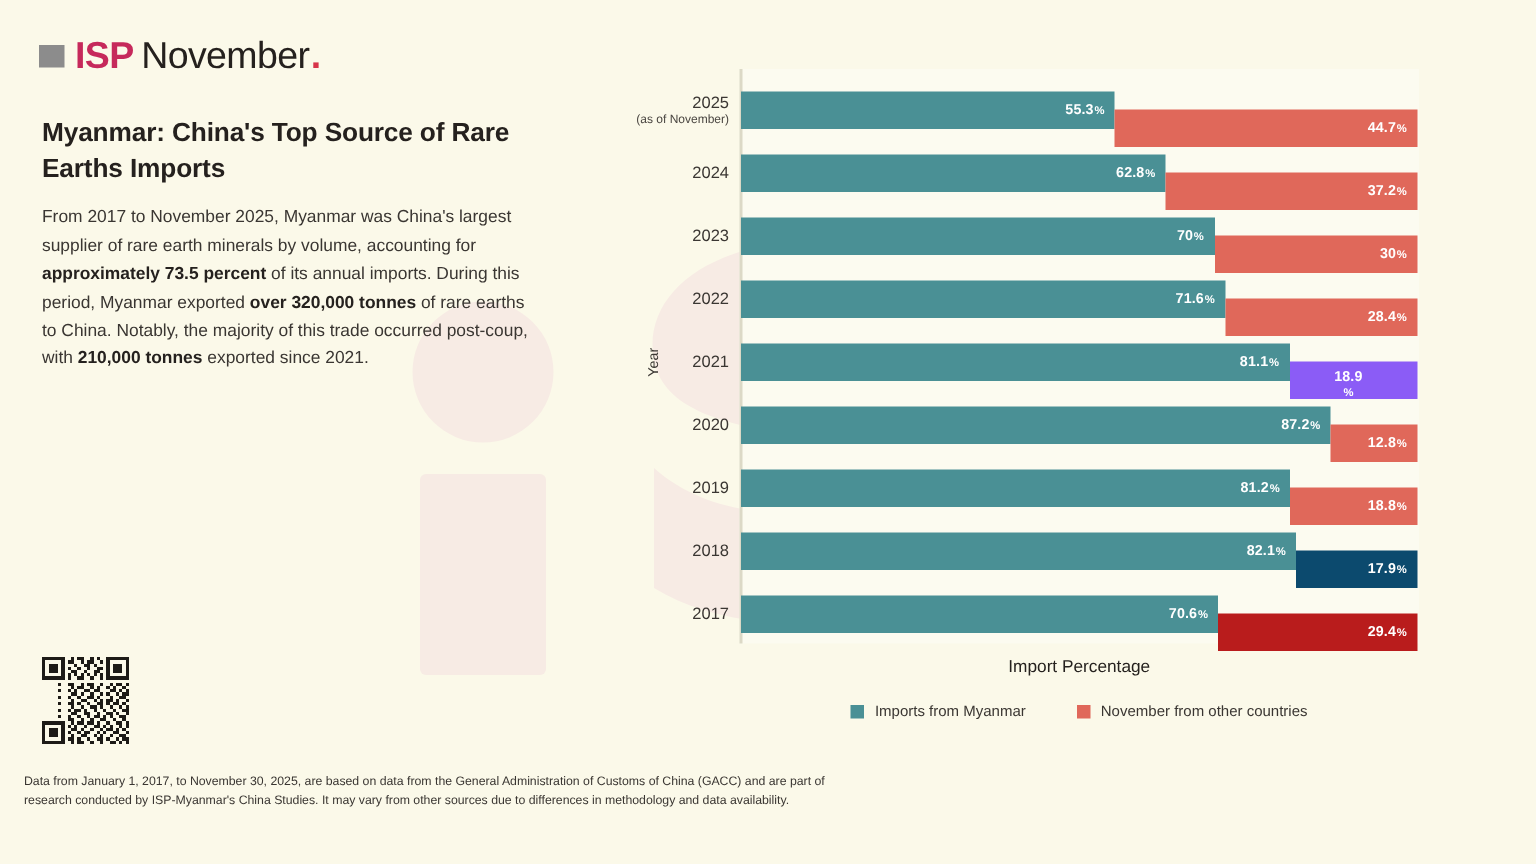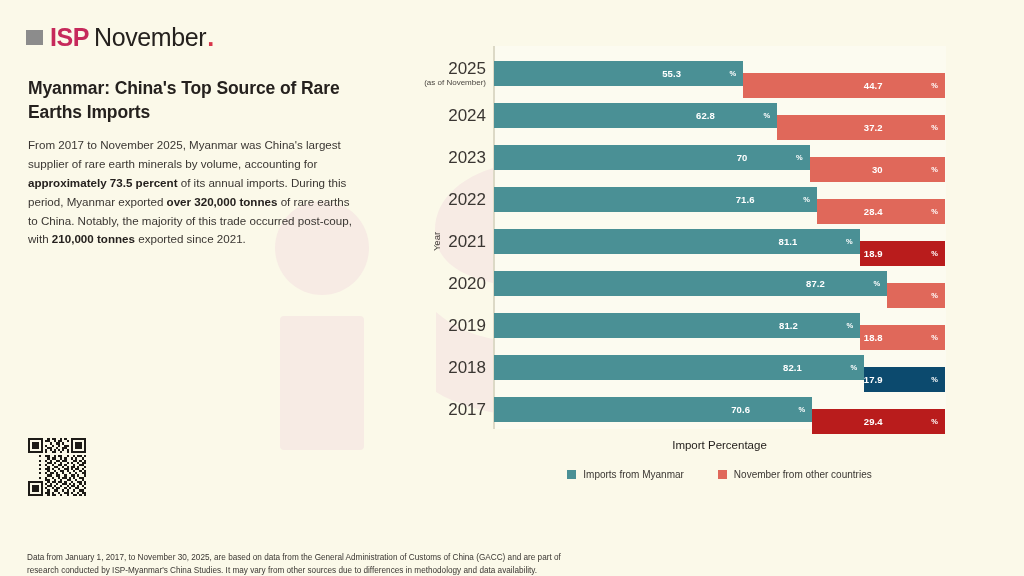--- a/index.html
+++ b/index.html
@@ -109,28 +109,27 @@
     width: 62px;
     height: 62px;
     background: #FBF9E9;
     z-index: 3;
   }
   .qr svg { display: block; }
 
   
   .footnote {
     position: absolute;
-    left: 27px;
+    left: 16px;
     top: 515px;
     width: 545px;
     font-size: 8.2px;
     line-height: 1.55;
     color: #3A3632;
     z-index: 3;
-    margin-top: 37px;
   }
 
   
   .chart {
     position: absolute;
     left: 418px;
     top: 46px;
     width: 596px;
     height: 450px;
     z-index: 2;
@@ -166,21 +165,21 @@
   }
   .ylabel-wrap {
     position: absolute;
     left: 0px;
     width: 68px;
     text-align: right;
     top: 50%;
     transform: translateY(-50%);
   }
   .ylabel {
-    font-size: 17px;
+    font-size: 11px;
     color: #3A3632;
     line-height: 1.15;
     display: block;
   }
   .ysub {
     font-size: 8px;
     color: #4A4641;
     line-height: 1.2;
     display: block;
   }
@@ -198,21 +197,20 @@
     align-items: center;
     justify-content: flex-end;
     box-sizing: border-box;
     padding-right: 7px;
     color: #FFFFFF;
     font-size: 9.5px;
     font-weight: bold;
     letter-spacing: 0.1px;
     overflow: hidden;
     white-space: nowrap;
-    gap: 48px;
   }
   .seg.left  { background: #4A9095; }
   .seg.right { background: #E0685A; margin-top: 12px; }
   .seg .pct { font-size: 7.5px; font-weight: bold; margin-left: 0.5px; }
 
   .axis-title-y {
     position: absolute;
     left: -2px;
     top: 190px;
     font-size: 9.5px;
@@ -547,21 +545,21 @@
         </div>
         <div class="row" style="top: 183px;">
           <div class="ylabel-wrap">
             <span class="ylabel">2021</span>
           </div>
           <div class="bar-track">
             <div class="seg left" style="width: 81.1%; background: rgb(74, 144, 149);">
               <span>81.1</span>
               <span class="pct">%</span>
             </div>
-            <div class="seg right" style="width: 18.9%; background: #b91c1c;">
+            <div class="seg right" style="width: 18.9%; background: #8b5cf6; flex-direction: column;">
               <span>18.9</span>
               <span class="pct">%</span>
             </div>
           </div>
         </div>
         <div class="row" style="top: 225px;">
           <div class="ylabel-wrap">
             <span class="ylabel">2020</span>
           </div>
           <div class="bar-track">

